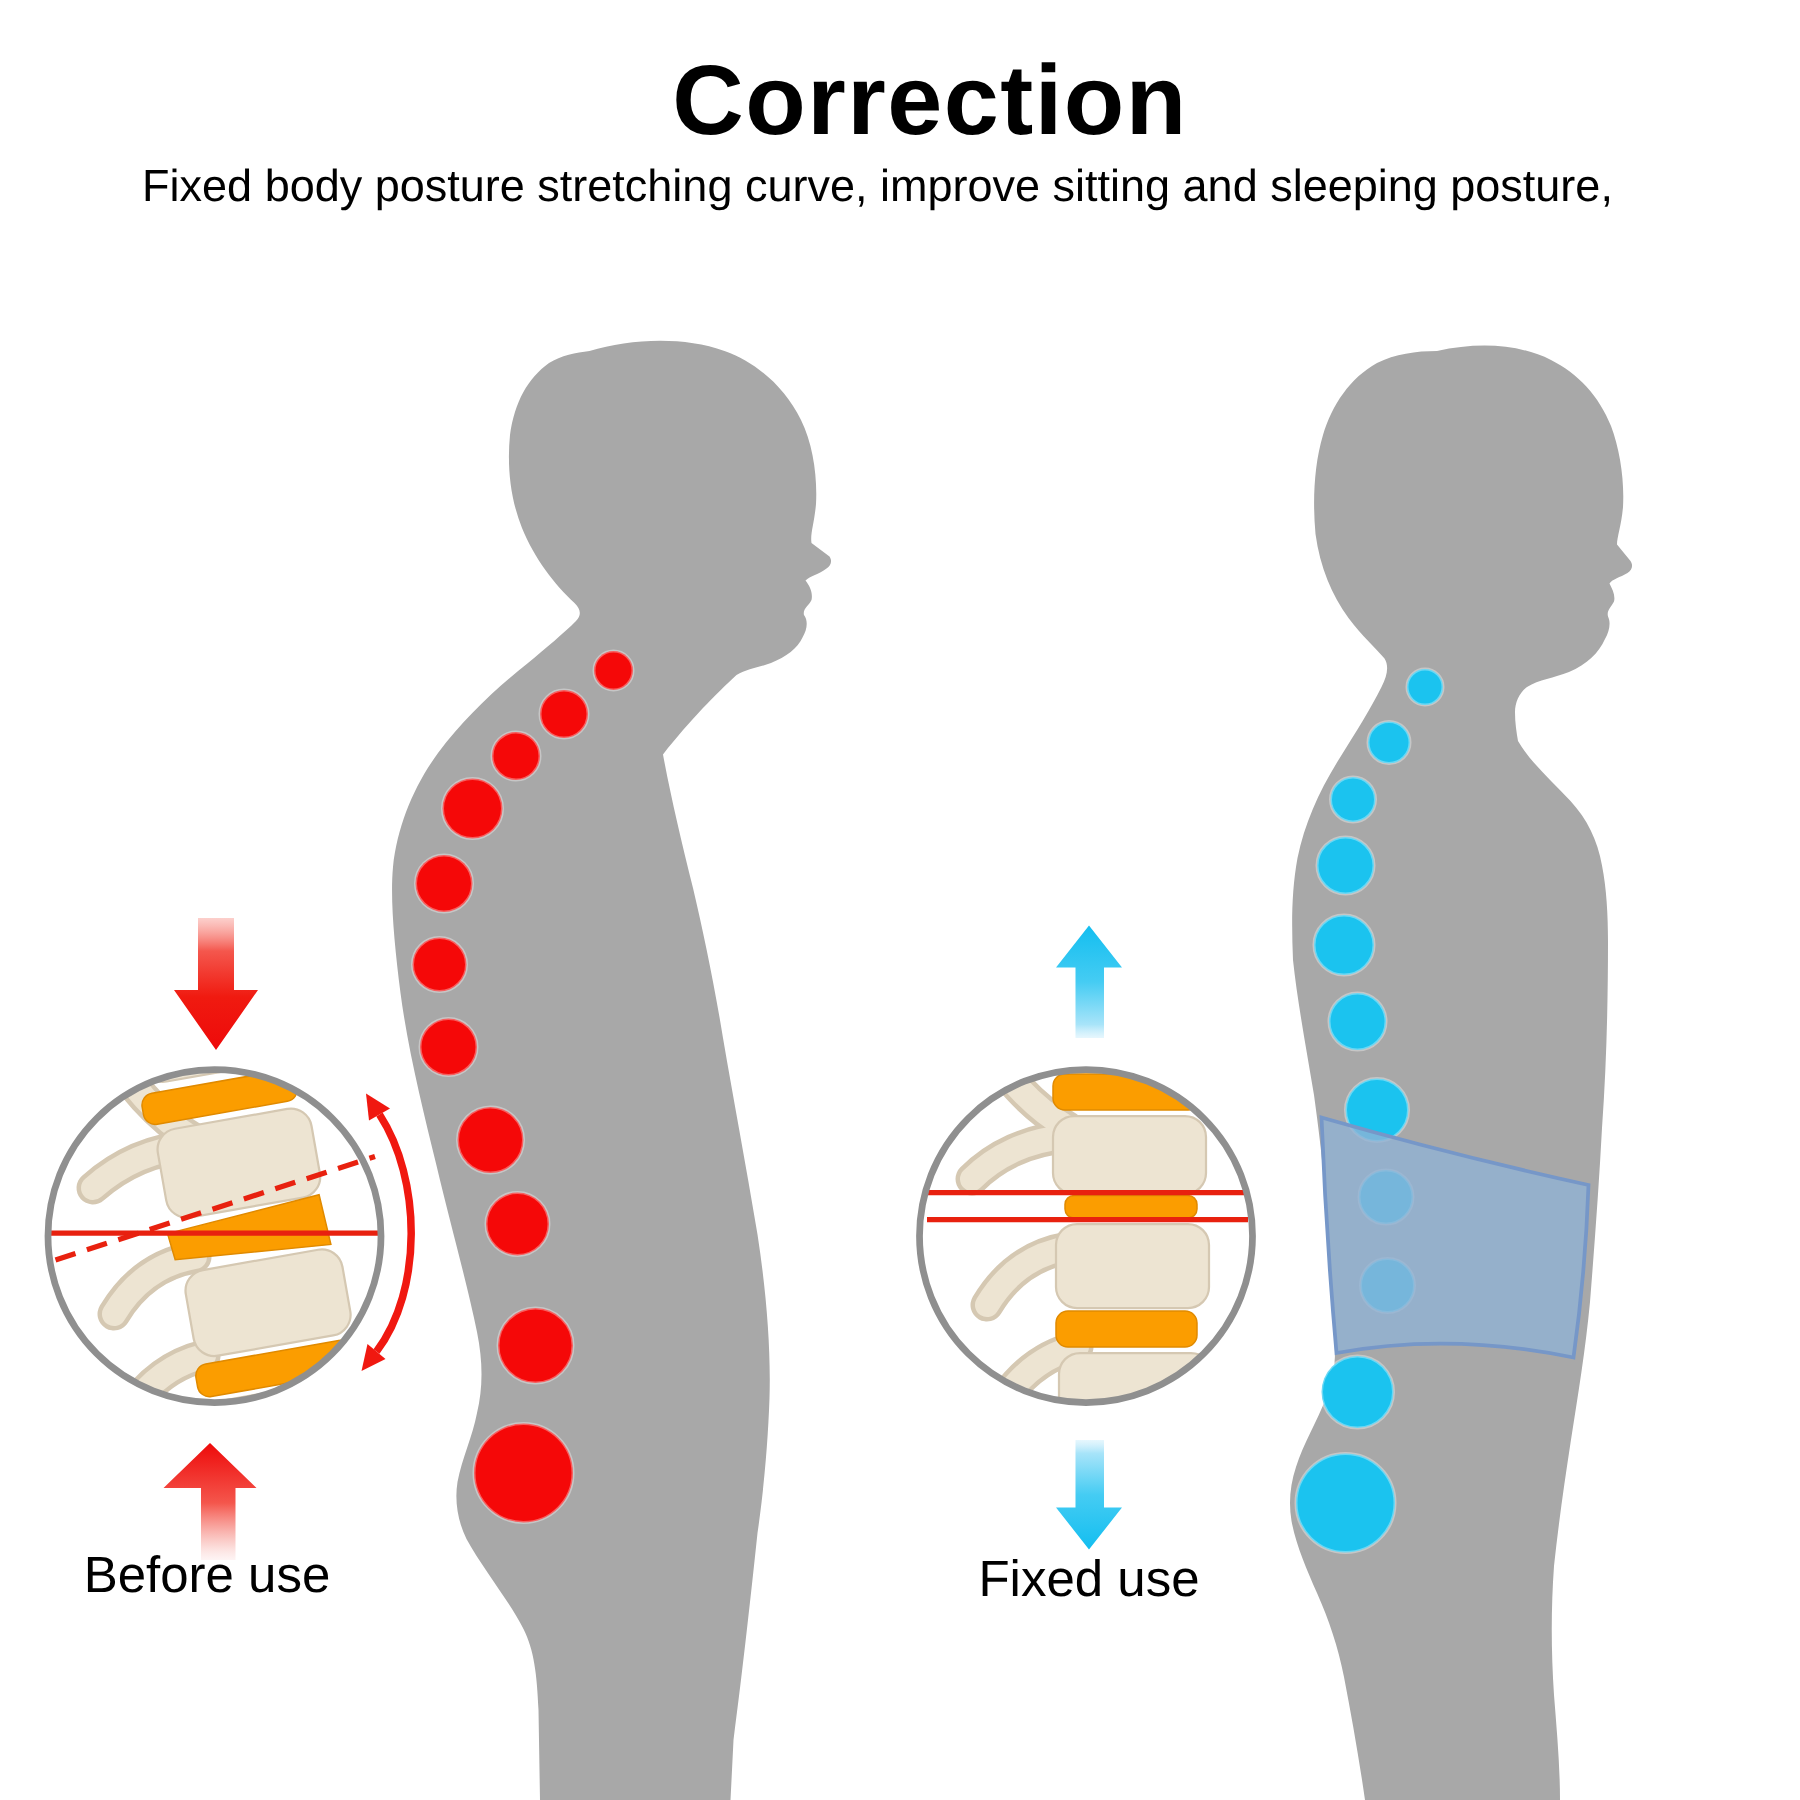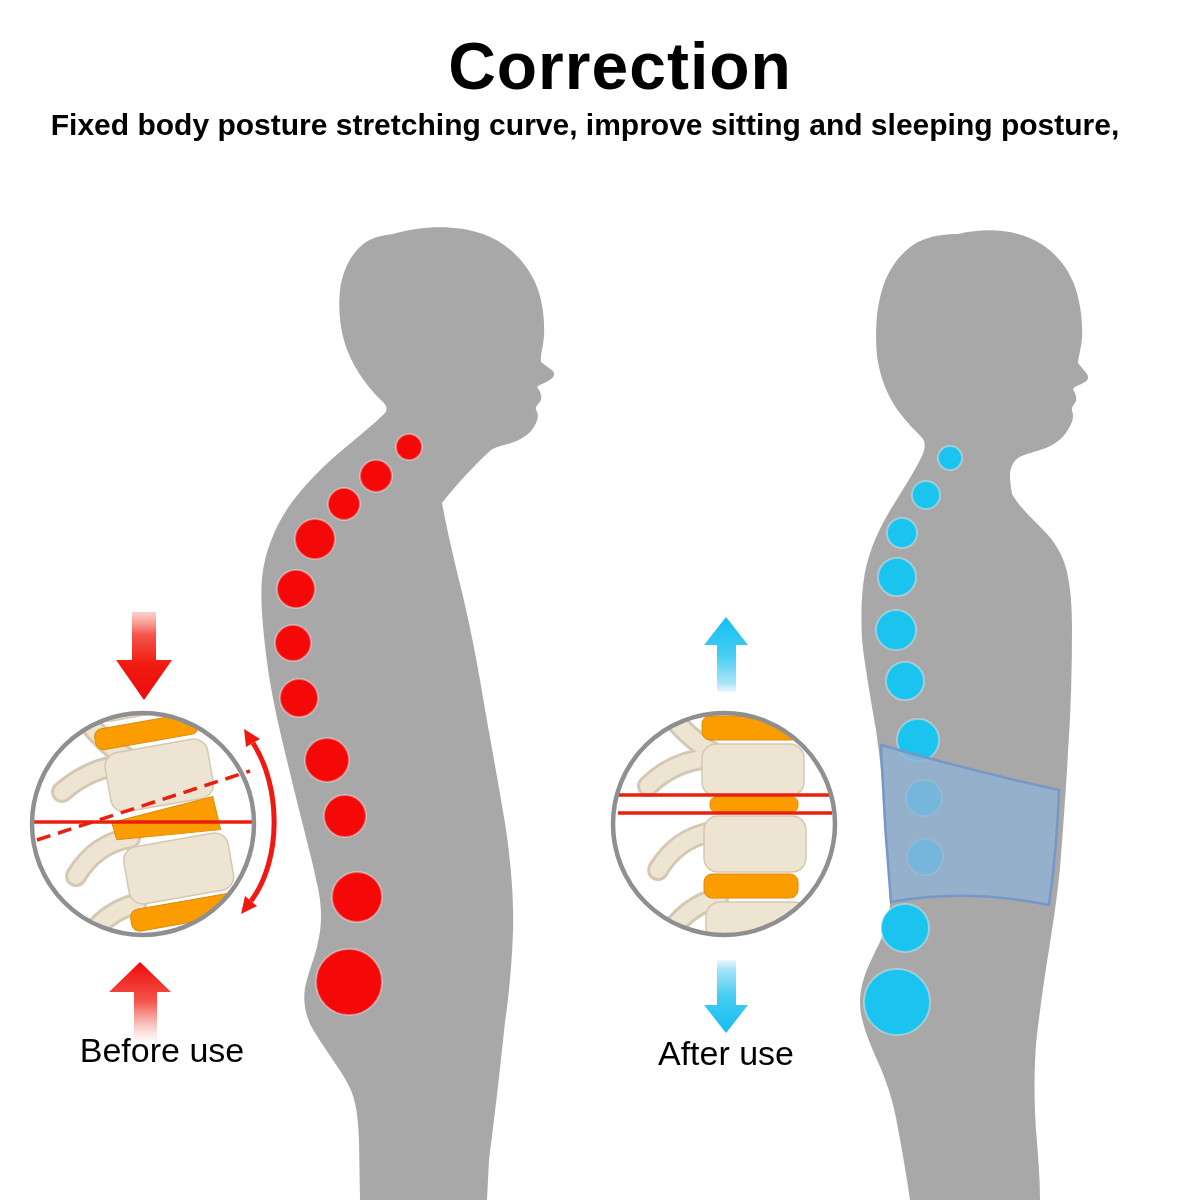--- a/index.html
+++ b/index.html
@@ -6,26 +6,26 @@
   .stage{
     position:relative;width:1200px;height:1200px;background:#ffffff;overflow:hidden;
     font-family:"Liberation Sans", sans-serif;color:var(--text-black,#111);
   }
   .title{
     position:absolute;left:40px;top:32px;width:1160px;text-align:center;
     font-weight:bold;font-size:66px;line-height:1.05;letter-spacing:1px;color:#000;
   }
   .subtitle{
     position:absolute;left:0;top:108px;width:1170px;text-align:center;
-    font-size:30px;line-height:33px;font-weight:700;color:#000;
+    font-size:30px;line-height:33px;font-weight:400;color:#000;
   }
   .use-label{
     position:absolute;font-size:34px;font-weight:400;color:#000;text-align:center;
   }
-  .use-label.before{left:0;width:276px;top:1031px;margin-left:24px;}
+  .use-label.before{left:0;width:276px;top:1031px;}
   .use-label.after{left:586px;width:280px;top:1034px;}
   svg.scene{position:absolute;left:0;top:0;}
   .body-fill{fill:var(--body-gray,#A8A8A8);}
   .band{fill:var(--band-fill,#8FB2D5);fill-opacity:.78;stroke:var(--band-stroke,#7697C8);stroke-width:2.5;}
   .inset-bg{fill:#ffffff;}
   .inset-ring{fill:none;stroke:var(--circle-stroke,#8F8F8F);stroke-width:4.5;}
   .bone{fill:var(--bone,#EDE4D2);stroke:var(--bone-shadow,#D5C8B2);stroke-width:1.5;}
   .bone-branch-under{fill:none;stroke:var(--bone-shadow,#D5C8B2);stroke-width:22;stroke-linecap:round;}
   .bone-branch{fill:none;stroke:var(--bone,#EDE4D2);stroke-width:16;stroke-linecap:round;}
   .disc{fill:var(--disc-orange,#FB9D00);stroke:#E08A00;stroke-width:1;}
@@ -256,15 +256,15 @@
     </g>
 
     <polygon fill="url(#gradRedDown)" points="132,612 156,612 156,660 172,660 144,700 116,660 132,660"></polygon>
     <polygon fill="url(#gradRedUp)" points="140,962 171,992 157,992 157,1040 134,1040 134,992 109,992"></polygon>
 
     <polygon fill="url(#gradBlueUp)" points="726,617 748,645 736,645 736,692 717,692 717,645 704,645"></polygon>
     <polygon fill="url(#gradBlueDown)" points="717,960 736,960 736,1005 748,1005 726,1033 704,1005 717,1005"></polygon>
   </svg>
 
   <div class="use-label before">Before use</div>
-  <div class="use-label after">After use</div>
+  <div class="use-label after">Fixed use</div>
 
 </div>
 
 </body></html>

